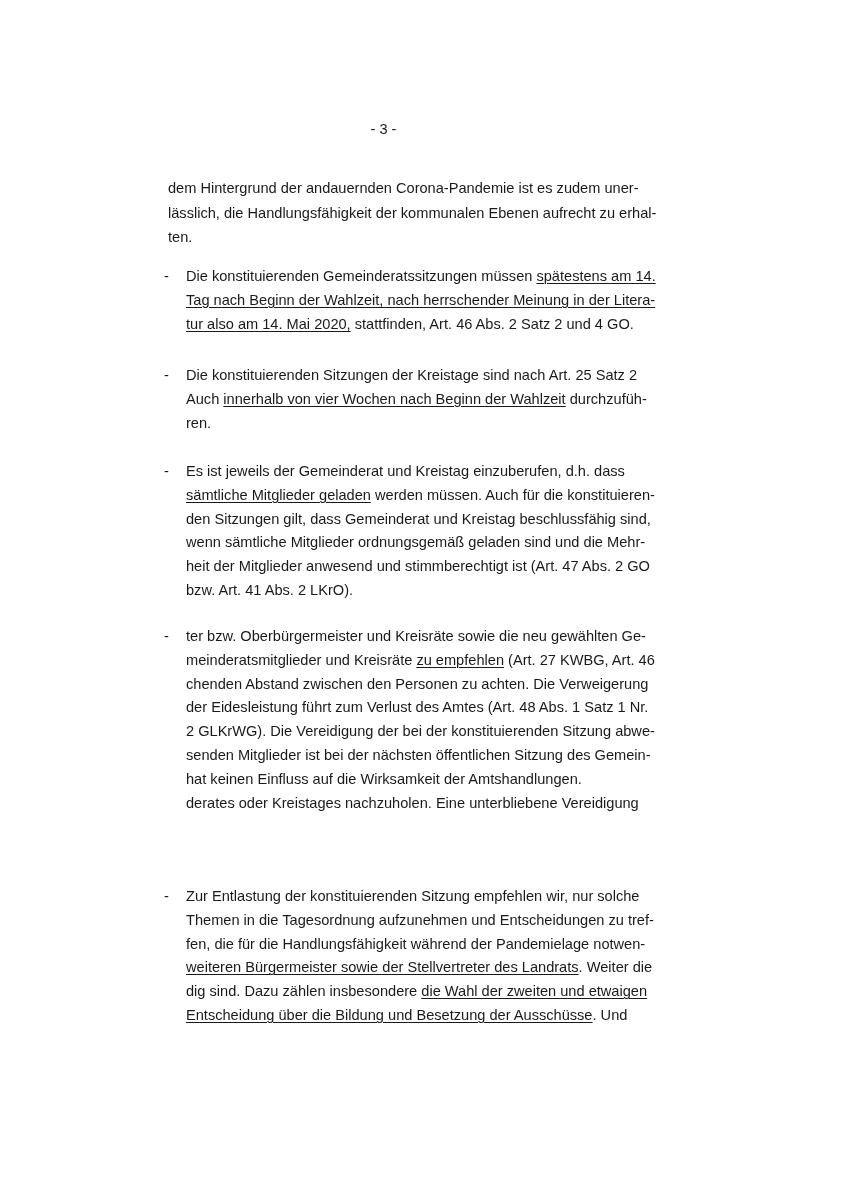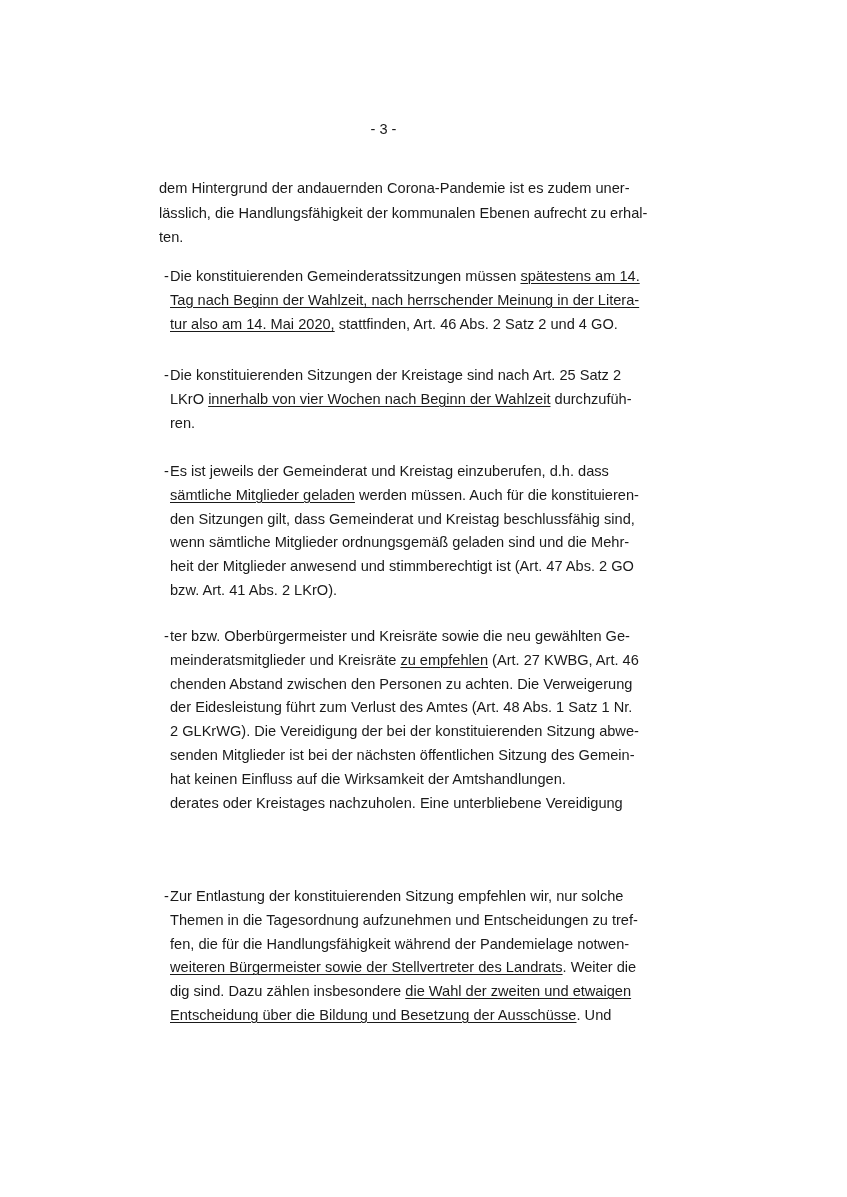--- a/index.html
+++ b/index.html
@@ -20,37 +20,37 @@
       position: absolute;
       top: 121px;
       left: 0;
       width: 767px;
       text-align: center;
       font-size: 14.6px;
     }
     .intro {
       position: absolute;
       top: 176px;
-      left: 159px;
+      left: 168px;
       width: 480px;
       line-height: 24.7px;
     }
     .item {
       position: absolute;
       left: 150px;
       width: 505px;
       line-height: 23.8px;
     }
     .item .dash {
       position: absolute;
       left: 14px;
       top: 0;
     }
     .item .text {
-      margin-left: 20px;
+      margin-left: 36px;
       display: block;
     }
     .line { display: block; white-space: nowrap; }
     u { text-decoration: underline; text-underline-offset: 2px; text-decoration-thickness: 1px; }
     #item-1 { top: 265px; }
     #item-2 { top: 364px; }
     #item-3 { top: 460px; }
     #item-4 { top: 625px; }
     #item-5 { top: 885px; }
   </style>
@@ -71,21 +71,21 @@
       <span class="line"><span>Die konstituierenden Gemeinderatssitzungen müssen </span><u>spätestens am 14.</u></span>
       <span class="line"><u>Tag nach Beginn der Wahlzeit, nach herrschender Meinung in der Litera-</u></span>
       <span class="line"><u>tur also am 14. Mai 2020,</u><span> stattfinden, Art. 46 Abs. 2 Satz 2 und 4 GO.</span></span>
     </span>
 </div>
 
 <div class="item" id="item-2">
   <span class="dash">-</span>
   <span class="text">
       <span class="line"><span>Die konstituierenden Sitzungen der Kreistage sind nach Art. 25 Satz 2</span></span>
-      <span class="line"><span>LKrO </span><u>innerhalb von vier Wochen nach Beginn der Wahlzeit</u><span> durchzufüh-</span></span>
+      <span class="line"><span>Auch </span><u>innerhalb von vier Wochen nach Beginn der Wahlzeit</u><span> durchzufüh-</span></span>
       <span class="line"><span>ren.</span></span>
     </span>
 </div>
 
 <div class="item" id="item-3">
   <span class="dash">-</span>
   <span class="text">
       <span class="line"><span>Es ist jeweils der Gemeinderat und Kreistag einzuberufen, d.h. dass</span></span>
       <span class="line"><u>sämtliche Mitglieder geladen</u><span> werden müssen. Auch für die konstituieren-</span></span>
       <span class="line"><span>den Sitzungen gilt, dass Gemeinderat und Kreistag beschlussfähig sind,</span></span>

